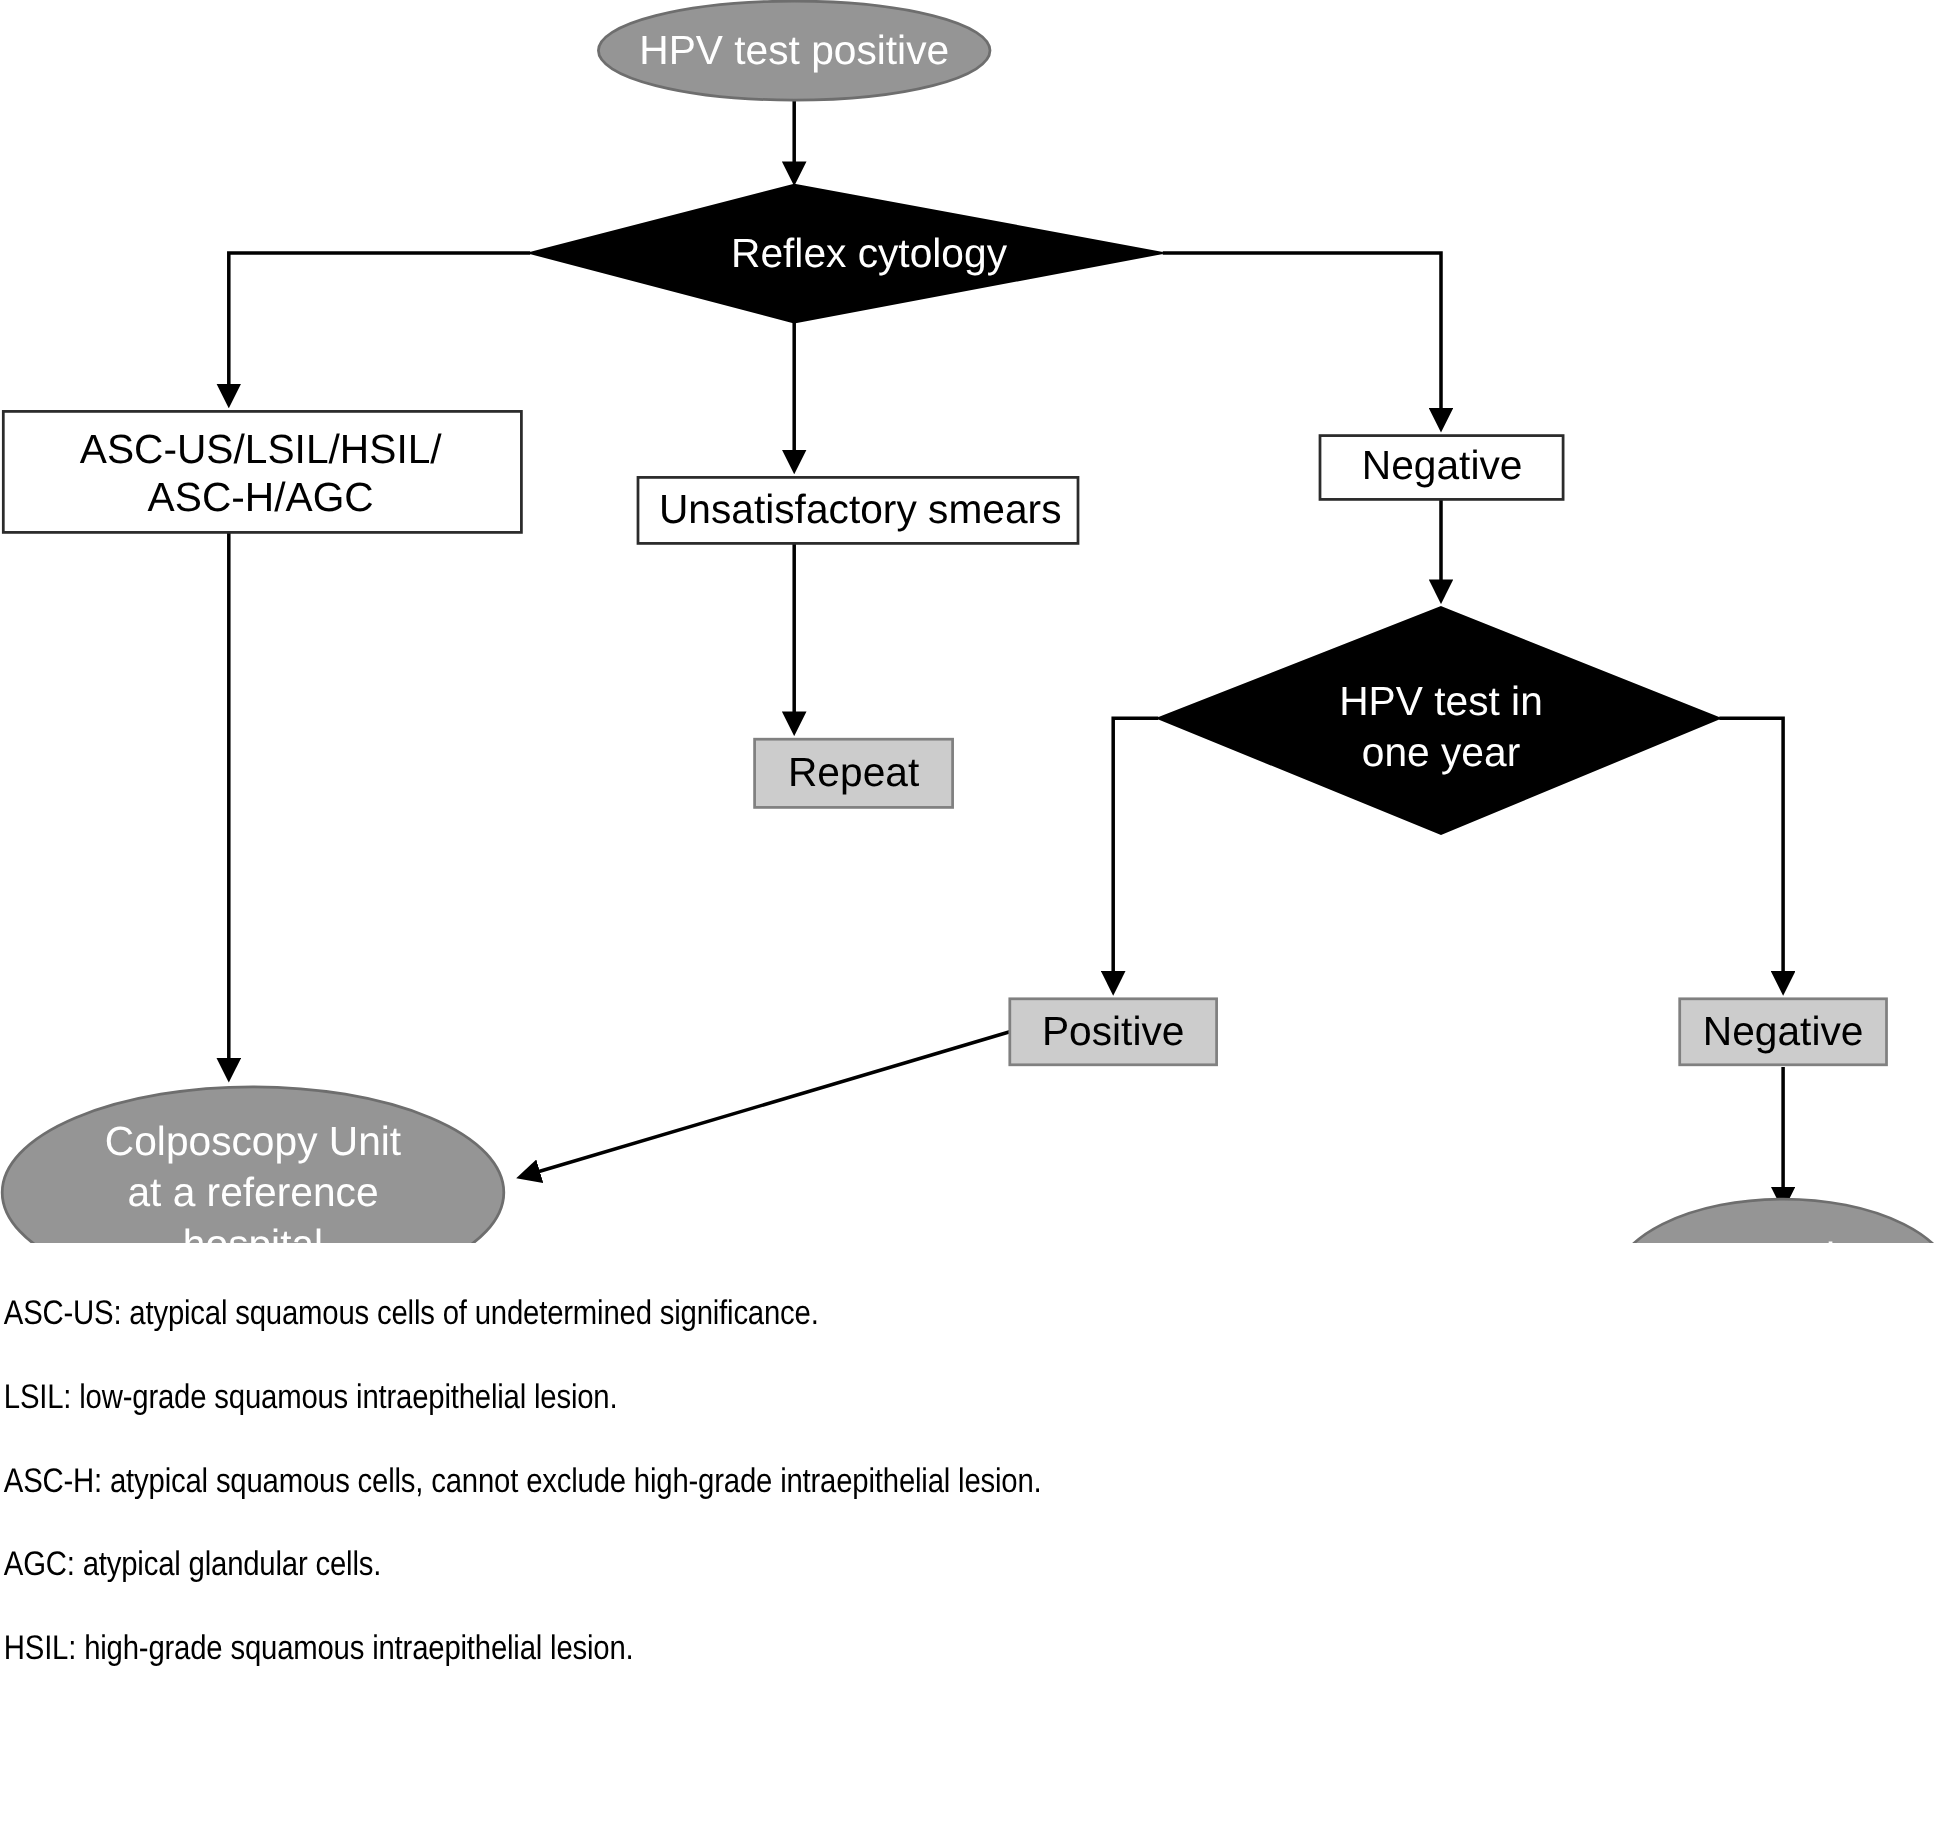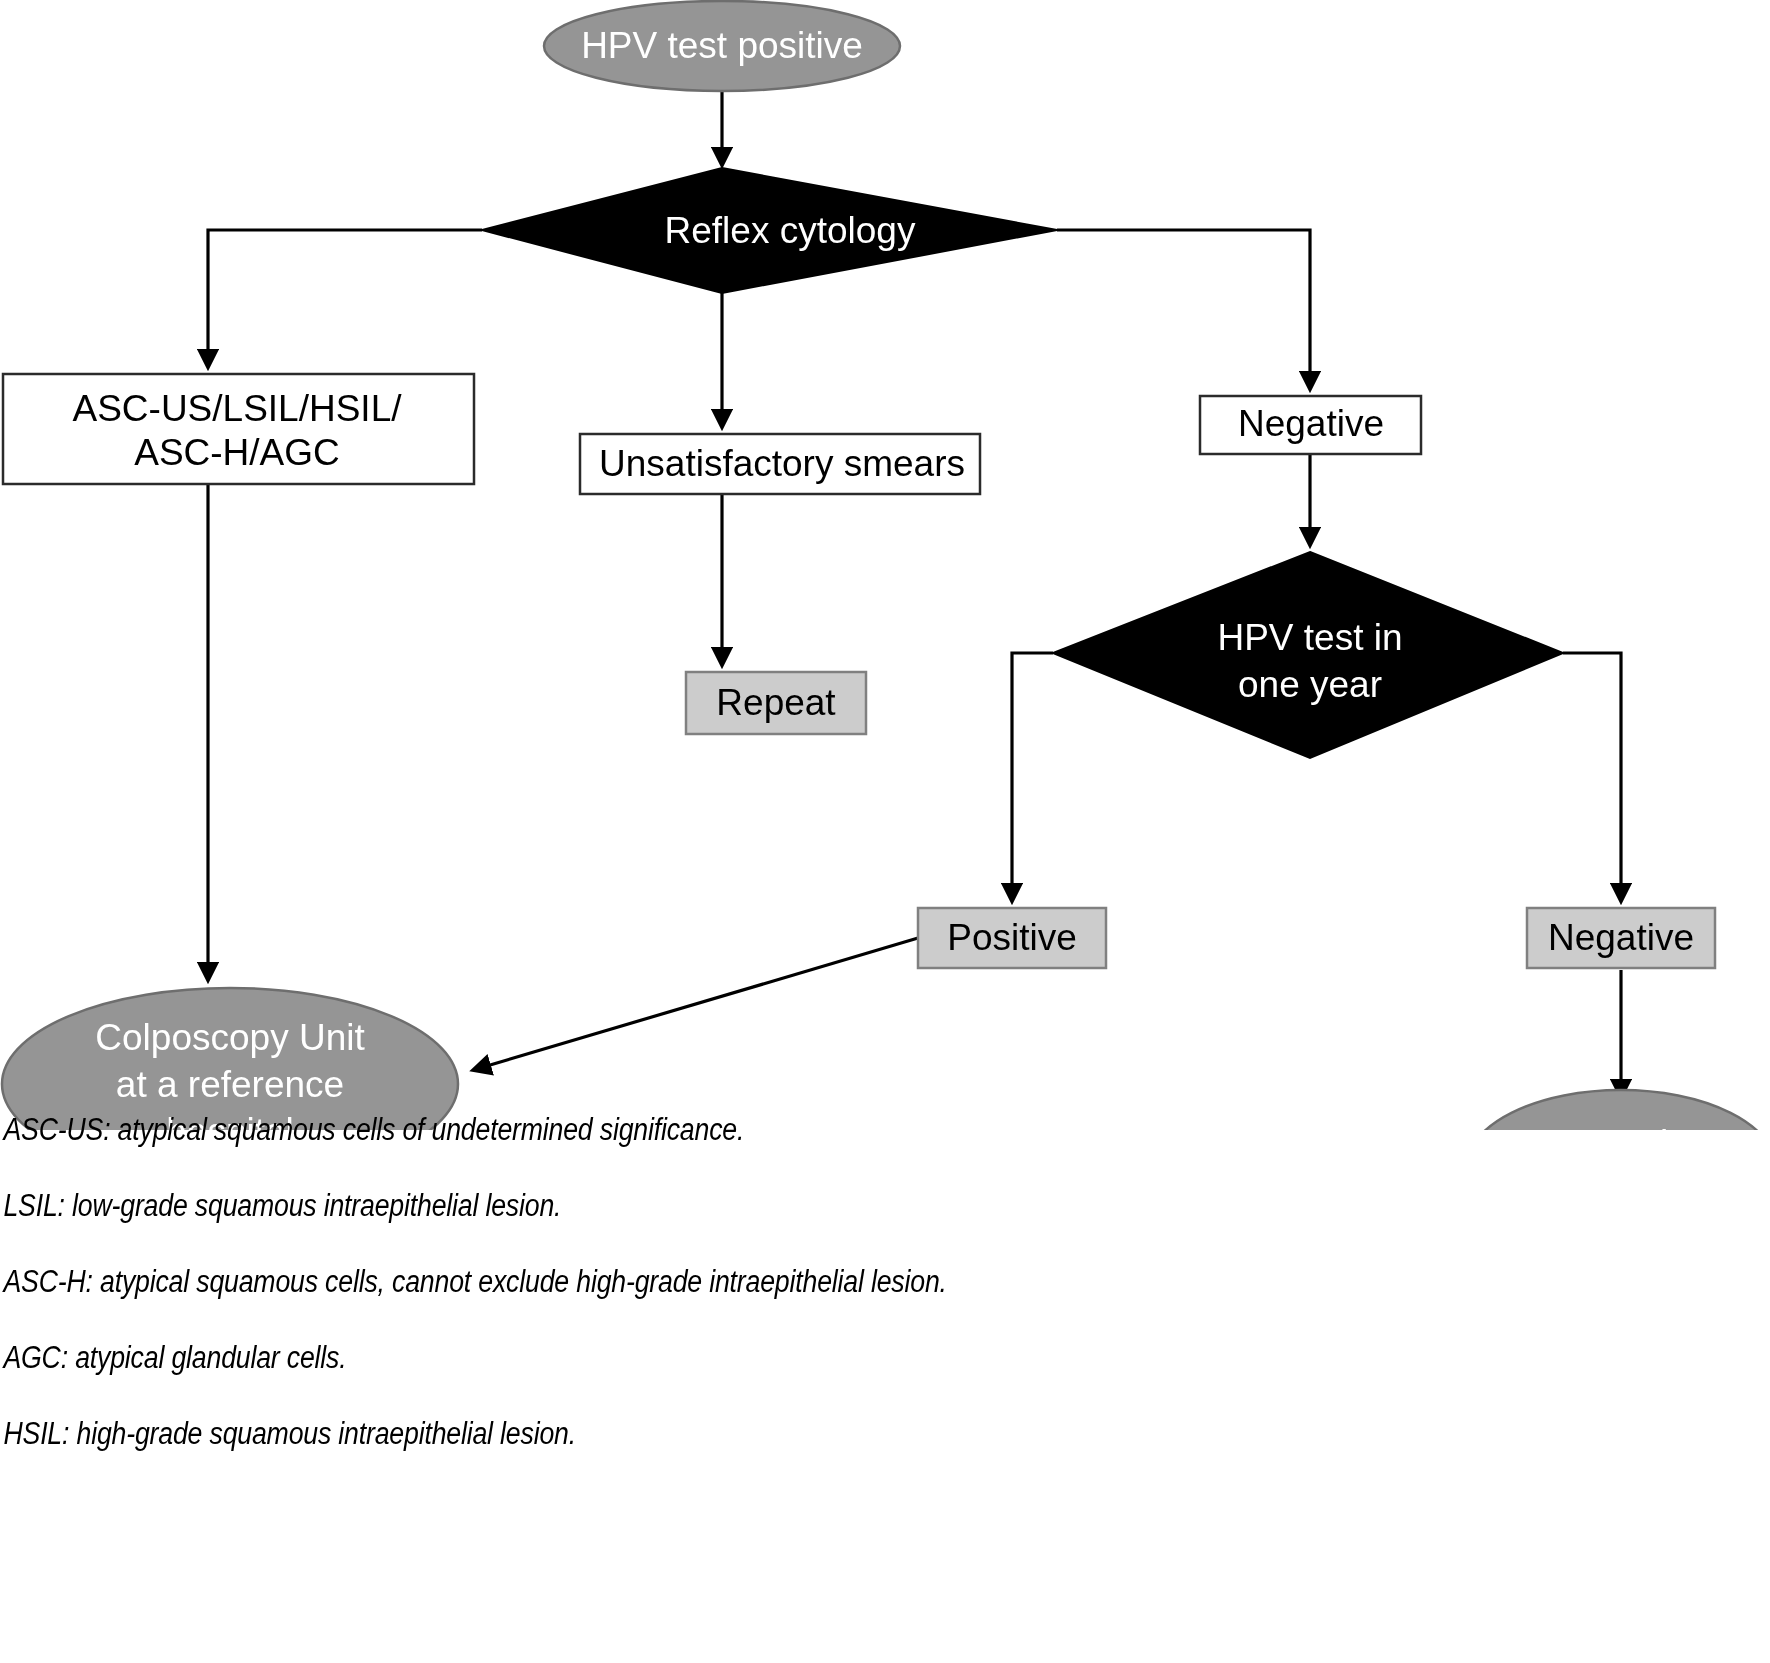--- a/index.html
+++ b/index.html
@@ -35,23 +35,22 @@
   .white-text { fill: #ffffff; }
   .black-text { fill: #000000; }
   .edge {
     stroke: #000000;
     stroke-width: 3.2;
     fill: none;
   }
   .legend {
     position: absolute;
     left: 0;
-    top: 1114px;
+    top: 1178px;
     width: 1770px;
-    font-style: italic;
   }
   .legend-line {
     font-family: "Liberation Sans Narrow", "Liberation Sans", sans-serif;
     font-size: 31px;
     color: #000000;
     line-height: 1.0;
     margin: 0 0 45px 0;
     padding-left: 4px;
     transform: scaleX(0.86);
     transform-origin: left center;

